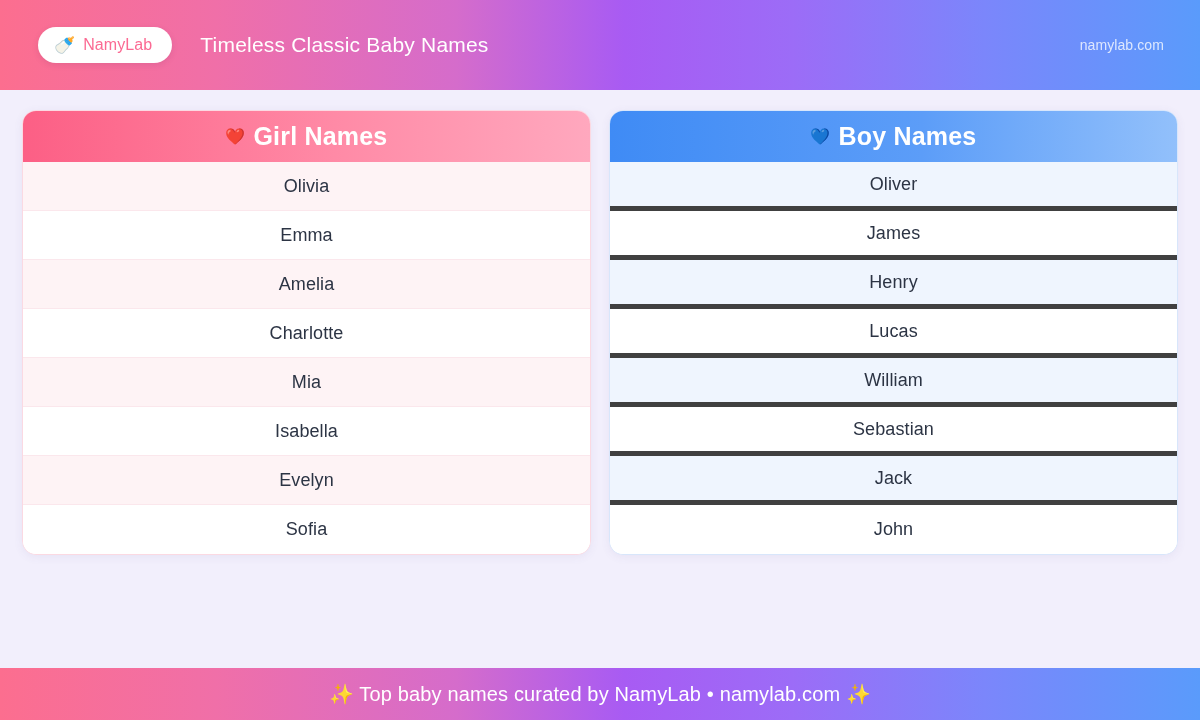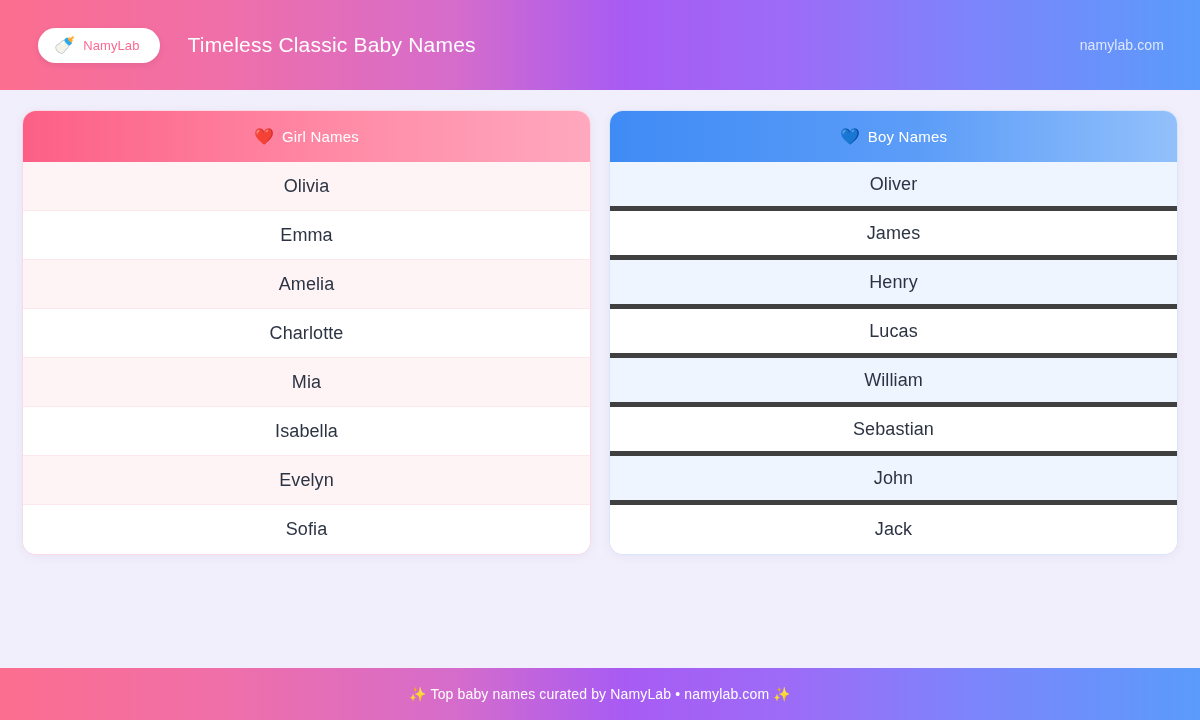--- a/index.html
+++ b/index.html
@@ -45,21 +45,21 @@
     padding: 9px 20px 9px 16px;
     box-shadow: 0 2px 6px rgba(120, 40, 90, 0.14);
     flex: 0 0 auto;
   }
   .logo-emoji {
     font-size: 17px;
     line-height: 1;
     font-family: "DejaVu Sans", sans-serif;
   }
   .logo-text {
-    font-size: 13px;
+    font-size: 16px;
     font-weight: 400;
     color: #FB6A93;
     letter-spacing: 0.1px;
     white-space: nowrap;
     text-align: center;
   }
 
   .header-title {
     margin-left: 28px;
     font-size: 21px;
@@ -109,22 +109,22 @@
   }
   .card.boys .card-header {
     background: linear-gradient(90deg, #3F8BF5 0%, #5C9DF8 55%, #92C0FB 100%);
   }
   .card-header-emoji {
     font-size: 16px;
     line-height: 1;
     font-family: "DejaVu Sans", sans-serif;
   }
   .card-header-title {
-    font-size: 15px;
-    font-weight: 400;
+    font-size: 25px;
+    font-weight: 700;
     color: #FFFFFF;
     letter-spacing: 0.2px;
   }
 
   .name-list { display: block; }
 
   .name-row {
     height: 49px;
     display: flex;
     align-items: center;
@@ -151,21 +151,21 @@
         #D56CCB 38%,
         #A85BF3 52%,
         #9C6CF7 66%,
         #7B86FB 82%,
         #5A9BFB 100%);
     display: flex;
     align-items: center;
     justify-content: center;
   }
   .footer-text {
-    font-size: 14px;
+    font-size: 20px;
     color: #FFFFFF;
     letter-spacing: 0.15px;
     white-space: nowrap;
     font-family: "Liberation Sans", "DejaVu Sans", sans-serif;
   }
 </style>
 </head>
 <body>
 
 <div class="header">
@@ -205,22 +205,22 @@
       <span class="card-header-emoji">💙</span>
       <span class="card-header-title">Boy Names</span>
     </div>
     <div class="name-list">
       <div class="name-row">Oliver</div>
       <div class="name-row">James</div>
       <div class="name-row">Henry</div>
       <div class="name-row">Lucas</div>
       <div class="name-row">William</div>
       <div class="name-row">Sebastian</div>
+      <div class="name-row">Jack</div>
       <div class="name-row">John</div>
-      <div class="name-row">Jack</div>
     </div>
   </div>
 
 </div>
 
 <div class="footer">
   <div class="footer-text">✨ Top baby names curated by NamyLab • namylab.com ✨</div>
 </div>
 
 </body></html>

